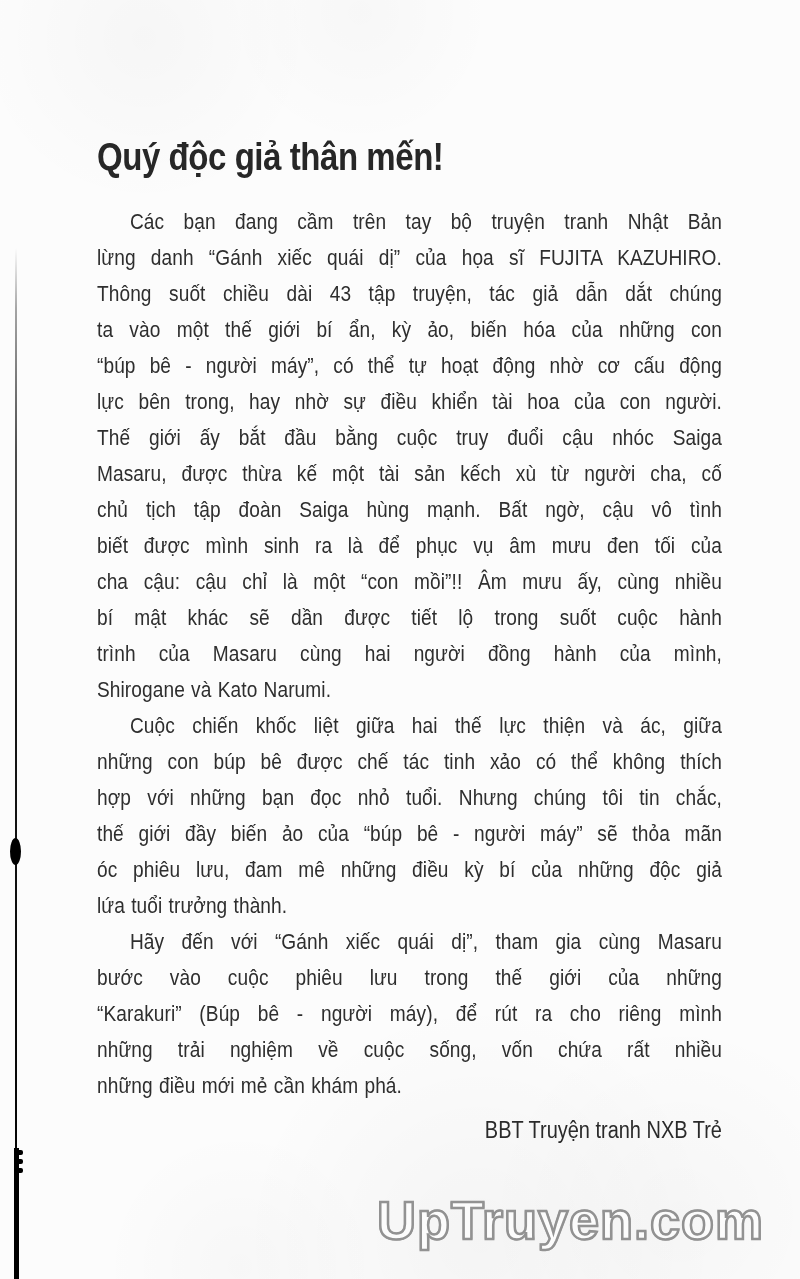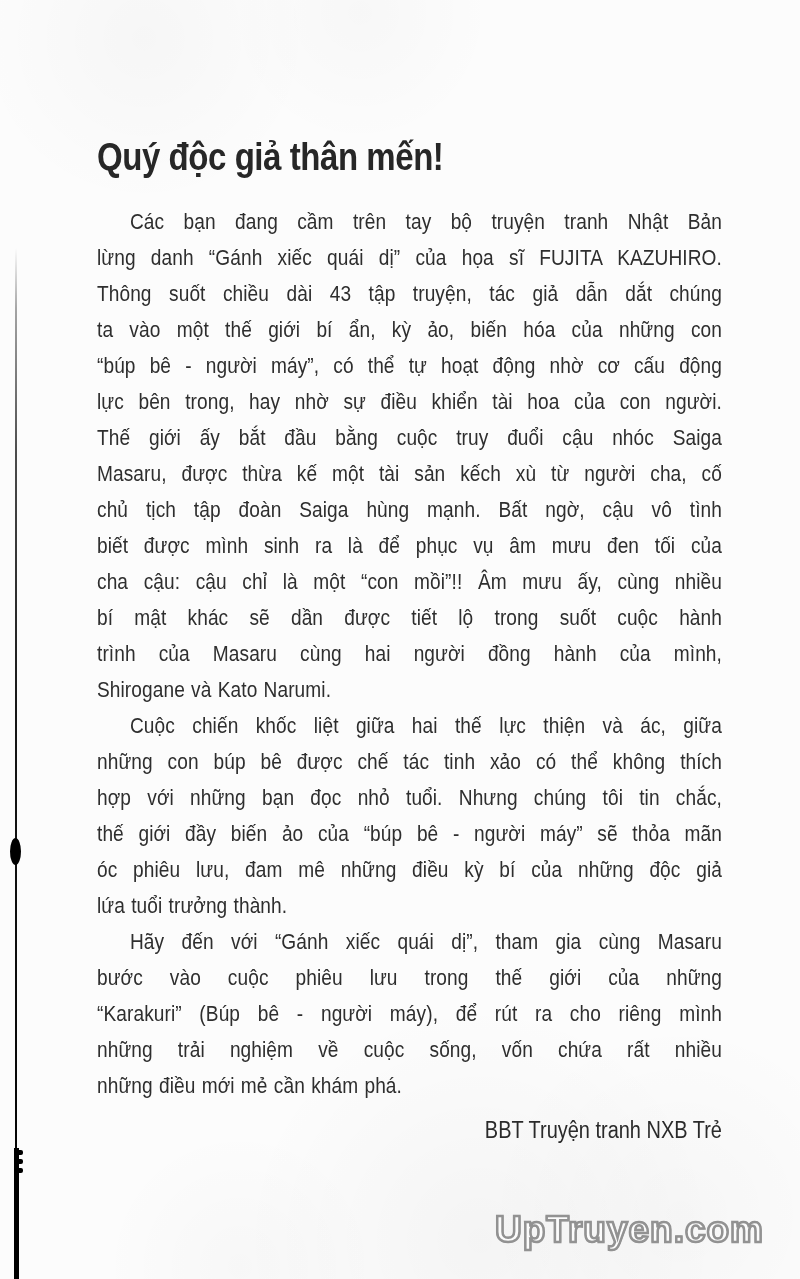--- a/index.html
+++ b/index.html
@@ -65,21 +65,21 @@
     font-size: 23px;
     line-height: 36px;
     text-align: right;
     color: #2a2a2a;
   }
 
   
   .watermark {
     position: absolute;
     right: 36px; bottom: 28px;
-    font-size: 37px;
+    font-size: 54px;
     font-weight: bold;
     letter-spacing: 1px;
     color: #fdfdfd;
     -webkit-text-stroke: 2.5px #8d8d8d;
     text-shadow:
       1px 0 0 #a5a5a5, -1px 0 0 #a5a5a5,
       0 1px 0 #a5a5a5, 0 -1px 0 #a5a5a5;
     opacity: 0.95;
     filter: blur(0.3px);
   }

